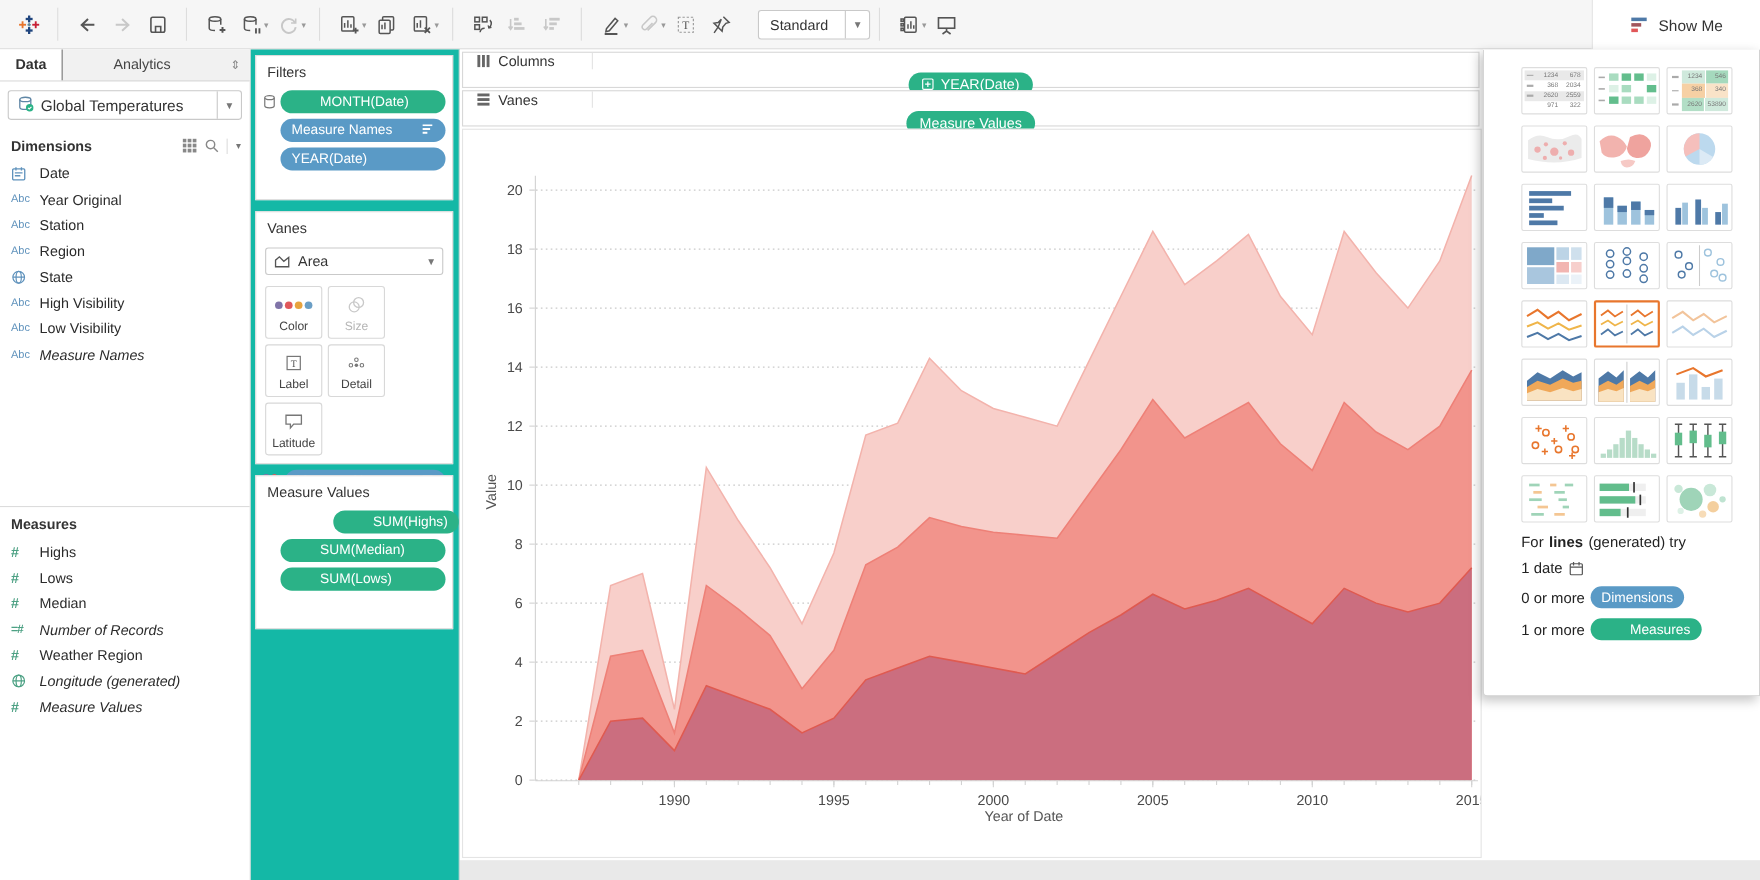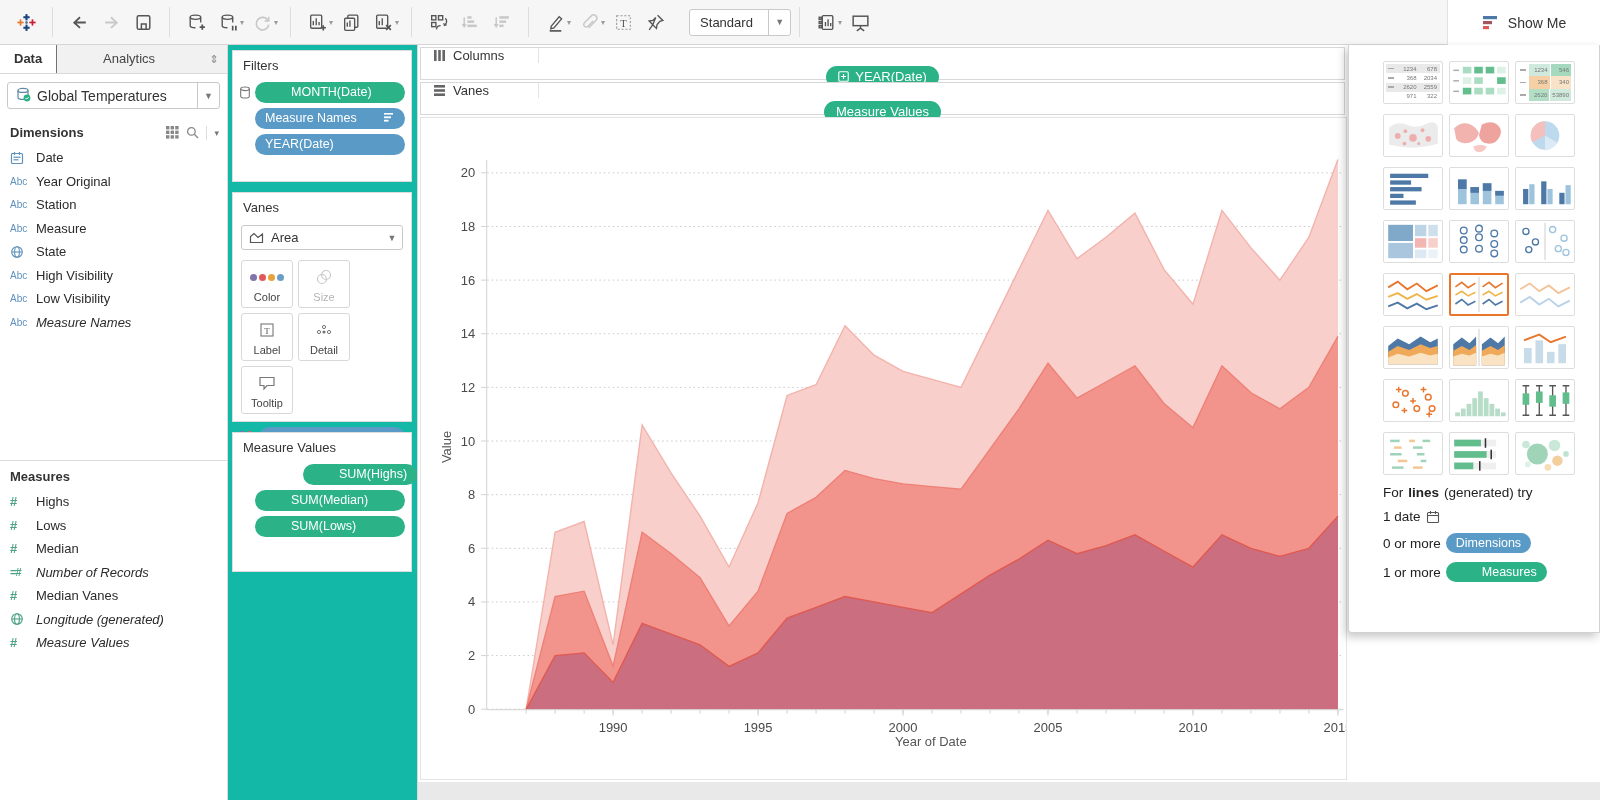--- a/index.html
+++ b/index.html
@@ -339,21 +339,21 @@
       <div class="field">
         <span class="ficon abc dim">Abc</span>
         <span class="flabel">Year Original</span>
       </div>
       <div class="field">
         <span class="ficon abc dim">Abc</span>
         <span class="flabel">Station</span>
       </div>
       <div class="field">
         <span class="ficon abc dim">Abc</span>
-        <span class="flabel">Measure</span>
+        <span class="flabel">Region</span>
       </div>
       <div class="field">
         <span class="ficon globe dim">
           <svg viewBox="0 0 14 14" stroke="currentColor" fill="none" stroke-width="1.1">
             <circle cx="7" cy="7" r="5.3"></circle>
             <ellipse cx="7" cy="7" rx="2.4" ry="5.3"></ellipse>
             <line x1="1.7" y1="7" x2="12.3" y2="7"></line>
           </svg>
         </span>
         <span class="flabel">State</span>
@@ -387,21 +387,21 @@
         <div class="field">
           <span class="ficon hash mea">#</span>
           <span class="flabel">Median</span>
         </div>
         <div class="field">
           <span class="ficon hash-eq mea">=#</span>
           <span class="flabel it">Number of Records</span>
         </div>
         <div class="field">
           <span class="ficon hash mea">#</span>
-          <span class="flabel">Median Vanes</span>
+          <span class="flabel">Weather Region</span>
         </div>
         <div class="field">
           <span class="ficon globe mea">
             <svg viewBox="0 0 14 14" stroke="currentColor" fill="none" stroke-width="1.1">
               <circle cx="7" cy="7" r="5.3"></circle>
               <ellipse cx="7" cy="7" rx="2.4" ry="5.3"></ellipse>
               <line x1="1.7" y1="7" x2="12.3" y2="7"></line>
             </svg>
           </span>
           <span class="flabel it">Longitude (generated)</span>
@@ -499,21 +499,21 @@
             </svg>
           </span>
         <span class="mlbl">Detail</span>
       </div>
       <div class="mbtn">
         <span class="micon">
             <svg width="18" height="16" viewBox="0 0 18 16" fill="none" stroke="#777" stroke-width="1.2">
               <path d="M2 2.5 h14 v8 h-7 l-3 3.5 v-3.5 h-4 z"></path>
             </svg>
           </span>
-        <span class="mlbl">Tooltip</span>
+        <span class="mlbl">Latitude</span>
       </div>
     </div>
     <div class="pillrow" style="margin-top:8px;">
       <span class="gutter-ic" style="width:20px;flex:0 0 20px;">
           <span class="dot4" style="grid-template-columns:6px 6px;gap:1.5px;">
             <i style="background:#8074a8;width:5.5px;height:5.5px;"></i>
             <i style="background:#e0585b;width:5.5px;height:5.5px;"></i>
             <i style="background:#e8a33d;width:5.5px;height:5.5px;"></i>
             <i style="background:#6a9ec5;width:5.5px;height:5.5px;"></i>
           </span>

